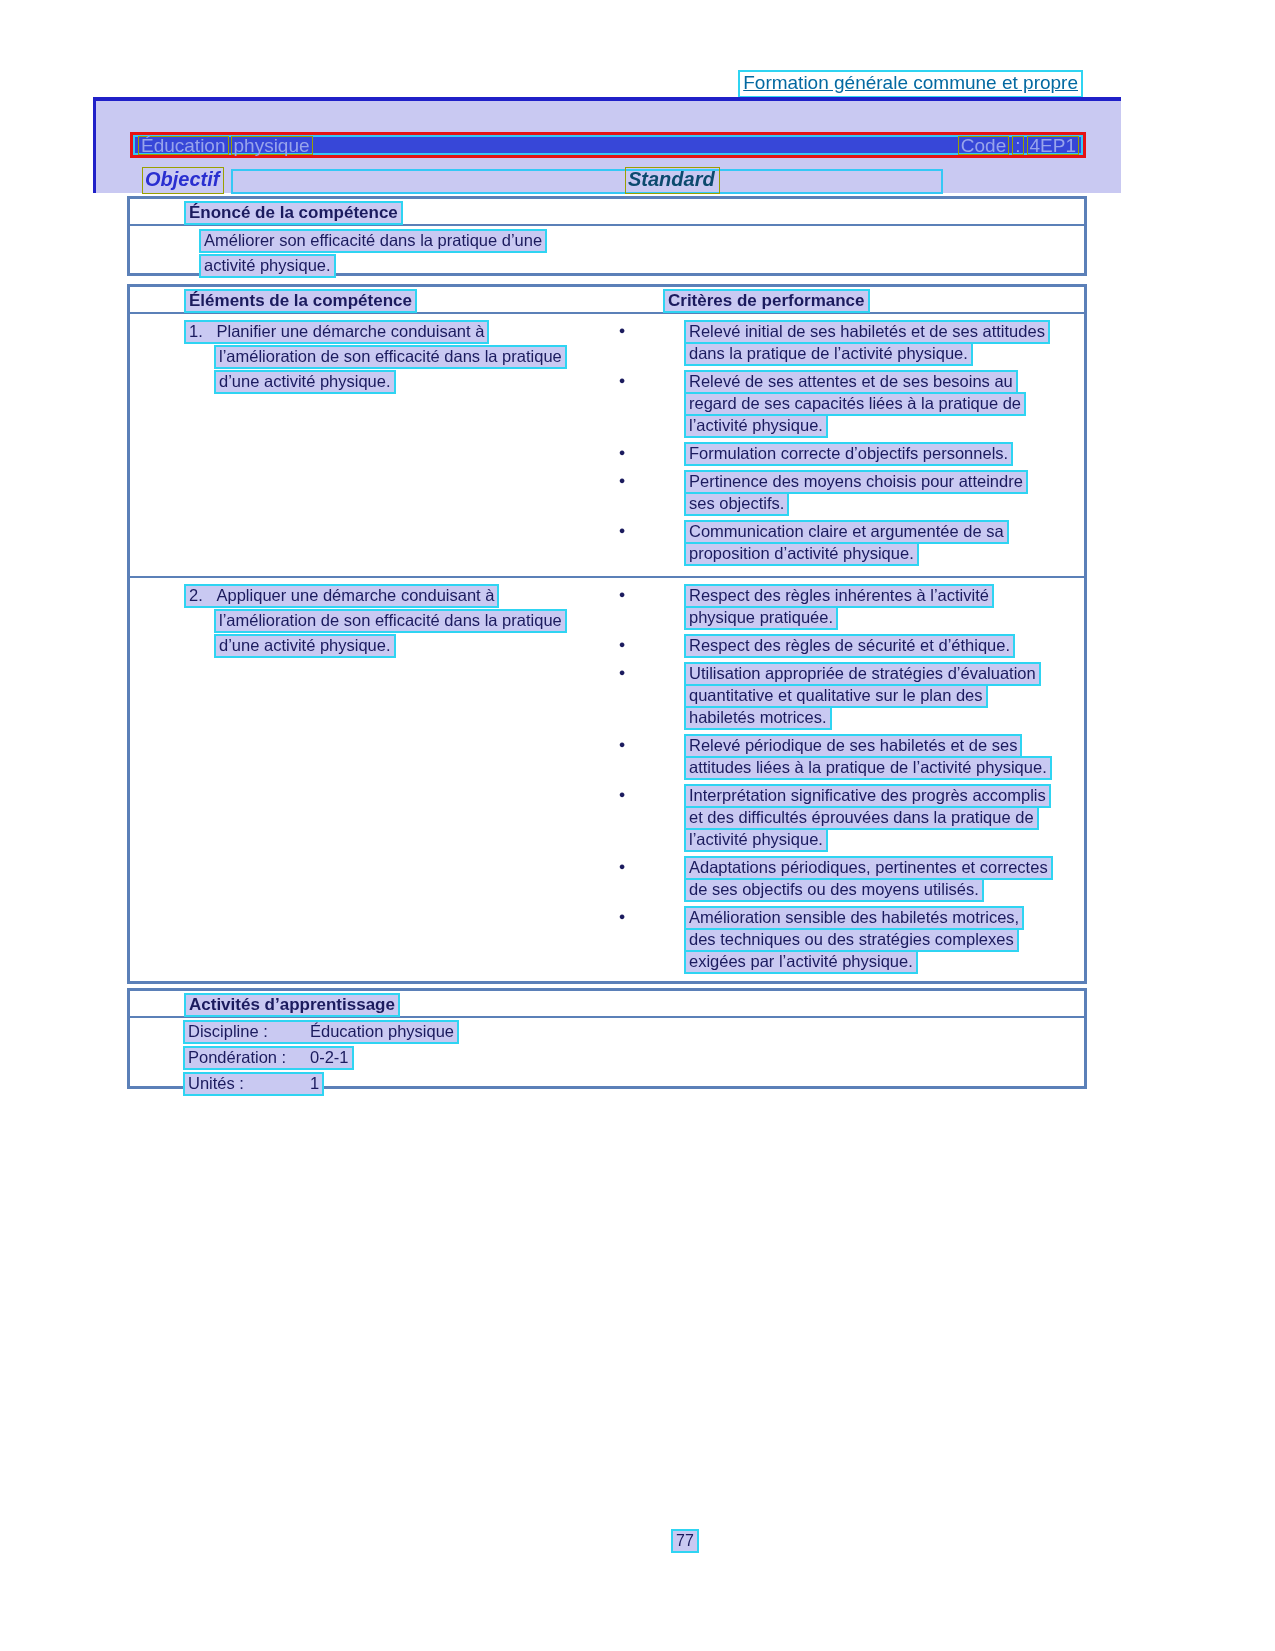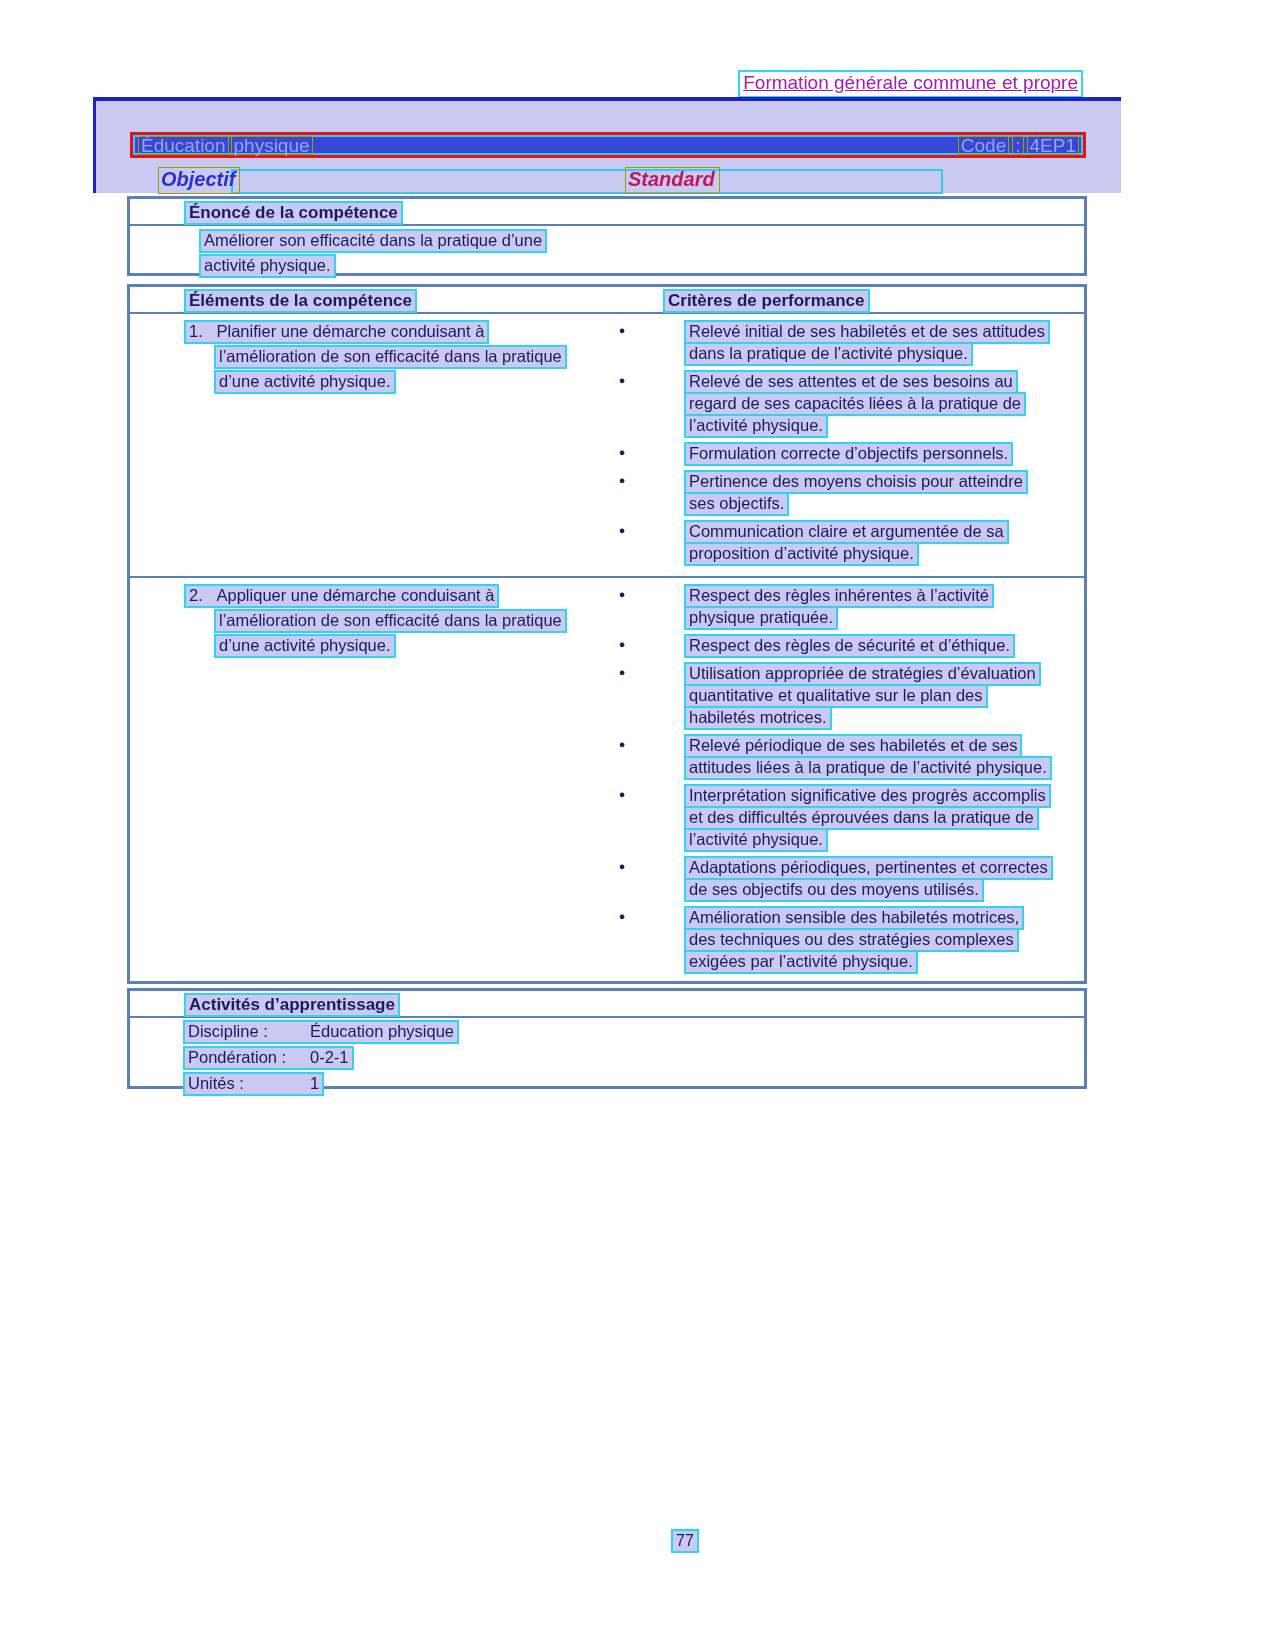--- a/index.html
+++ b/index.html
@@ -7,44 +7,44 @@
     font-family:"Liberation Sans", sans-serif; position:relative; color:#1b1b5e; }
 
   .abs { position:absolute; }
 
   
   .hl { display:inline-block; background:#c9c9f2; border:2px solid #2fd4f2;
         padding:0 3px 1px 3px; font-size:16.5px; line-height:19px; color:#1b1b5e;
         white-space:nowrap;margin-left:48px; }
 
   
-  #formation-header { top:70px; right:192px; font-size:19px; color:#a21caf;
+  #formation-header { top:70px; right:192px; font-size:19px; color:#0369a1;
      text-decoration:underline; border:2px solid #2fd4f2; padding:0 3px 2px 3px;
      background:#ffffff; }
 
   
   #top-panel { left:93px; top:97px; width:1028px; height:96px; background:#c9c9f2;
      border-top:4px solid #2020c8; border-left:3px solid #2020c8; }
 
   
   #subject-bar { left:34px; top:31px; width:956px; height:26px; background:#3747d8;
      border:3px solid #e61212; box-shadow: inset 0 0 0 2px #35c8f5;
      display:flex; align-items:center; }
   .bar-word { color:#98a4ec; font-size:19px; line-height:17px;
      border:1px solid #9aa000; padding:0 2px; white-space:nowrap; }
   #subject-words { margin-left:5px; display:flex; gap:2px; }
   #code-group { margin-left:auto; margin-right:4px; display:flex; gap:3px; }
 
   
-  #objectif-label { left:62px; top:66px; font-weight:bold; font-style:italic;
+  #objectif-label { left:46px; top:66px; font-weight:bold; font-style:italic;
      font-size:20px; color:#2a2fd0; border:1px solid #9aa000; padding:0 4px 2px 2px; }
   #objectif-standard-box { left:135px; top:68px; width:712px; height:25px;
      border:2px solid #35c8f5; }
   #standard-label { left:529px; top:66px; font-weight:bold; font-style:italic;
-     font-size:20px; color:#be185d; border:1px solid #9aa000; padding:0 4px 2px 2px; }
+     font-size:20px; color:#0c4a6e; border:1px solid #9aa000; padding:0 4px 2px 2px; }
 
   
   .section-box { position:absolute; left:127px; width:960px;
      border:3px solid #5b80b8; background:#ffffff; }
   .section-header { height:27px; border-bottom:2px solid #5b80b8;
      padding:2px 0 0 6px; }
   .section-header .hl { font-weight:bold; font-size:17px; }
 
   #enonce-box   { top:196px; height:80px; }
   #enonce-body  { padding:3px 0 0 5px; }

